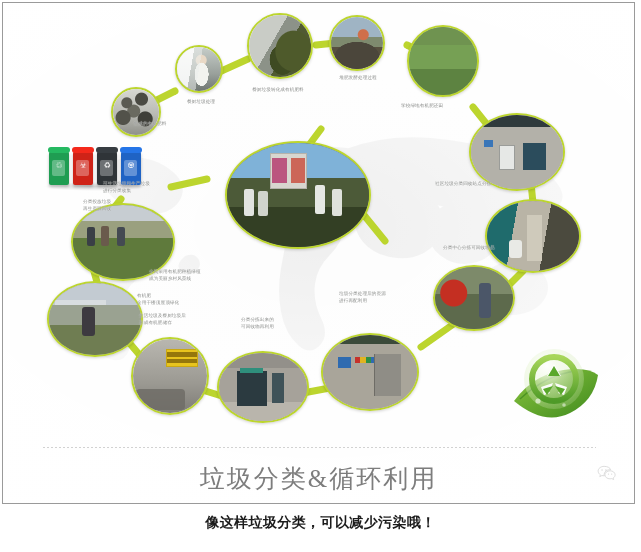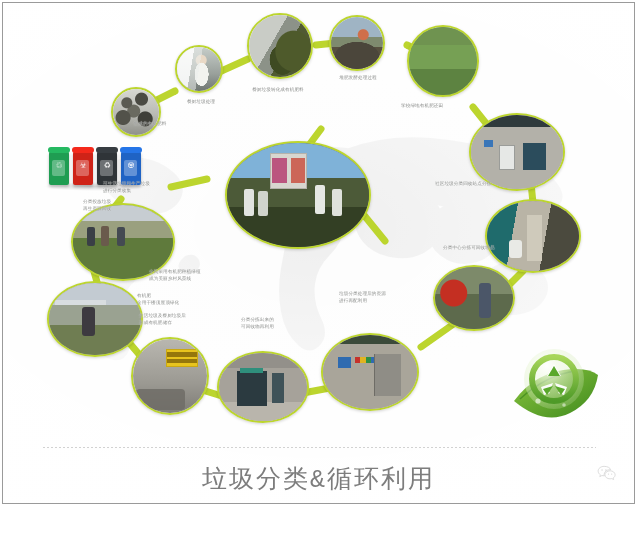--- a/index.html
+++ b/index.html
@@ -95,21 +95,21 @@
   .sep{
     position:absolute;left:40px;top:444px;width:553px;height:1px;
     background:repeating-linear-gradient(to right,#d2d2d2 0 2px,transparent 2px 4px);
   }
   .title{
     position:absolute;left:0;right:0;top:459px;
     text-align:center;
     font-size:25px;
     letter-spacing:2px;
     color:#7d7d7d;
-    font-family:Liberation Mono, monospace;
+    font-family:Liberation Serif, serif;
   }
   .watermark{
     position:absolute;right:18px;top:462px;
     display:flex;align-items:center;gap:5px;
     color:#d8d8d8;font-size:17px;letter-spacing:1px;
     font-family:"DejaVu Sans","Liberation Sans",sans-serif;
   }
   .wechat-ico{width:19px;height:16px;display:block;}
 
   
@@ -378,14 +378,15 @@
           <circle cx="11.2" cy="6.2" r=".95" fill="#d8d8d8"></circle>
           <path d="M16.5 7.2c-3.6 0-6.5 2.3-6.5 5.1s2.9 5.1 6.5 5.1c.8 0 1.5-.1 2.2-.3l2.3 1.2-.6-1.9c1.5-.9 2.5-2.4 2.5-4.1 0-2.8-2.9-5.1-6.4-5.1z" fill="none" stroke="#d8d8d8" stroke-width="1.1"></path>
           <circle cx="14.5" cy="11.3" r=".8" fill="#d8d8d8"></circle>
           <circle cx="18.5" cy="11.3" r=".8" fill="#d8d8d8"></circle>
         </svg>
       </span>
     </div>
 
   </div>
 
+  <div class="caption">像这样垃圾分类，可以减少污染哦！</div>
 
 </div>
 
 </body></html>

